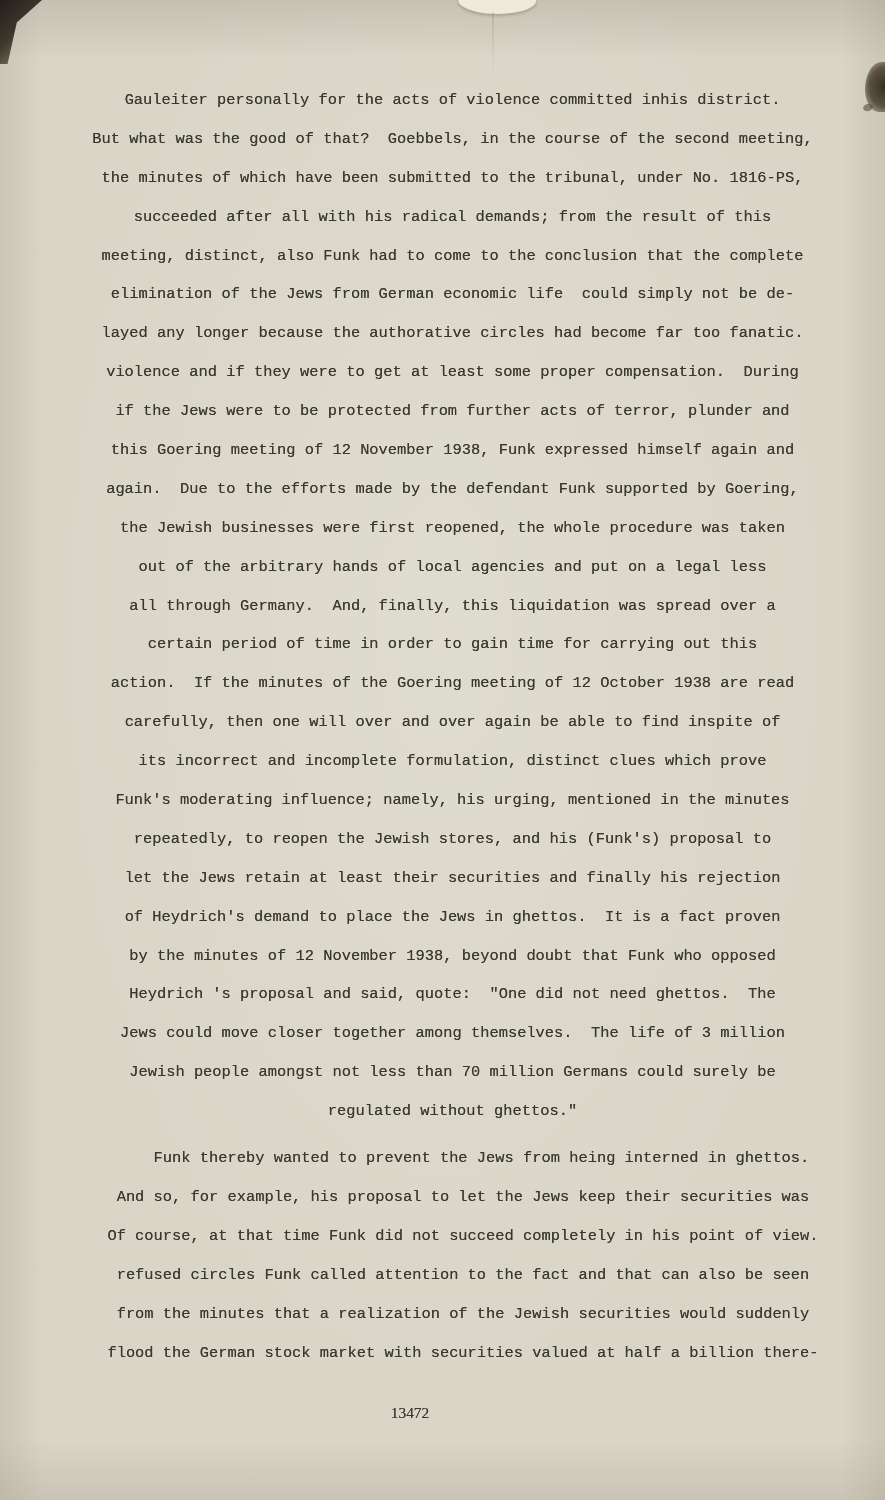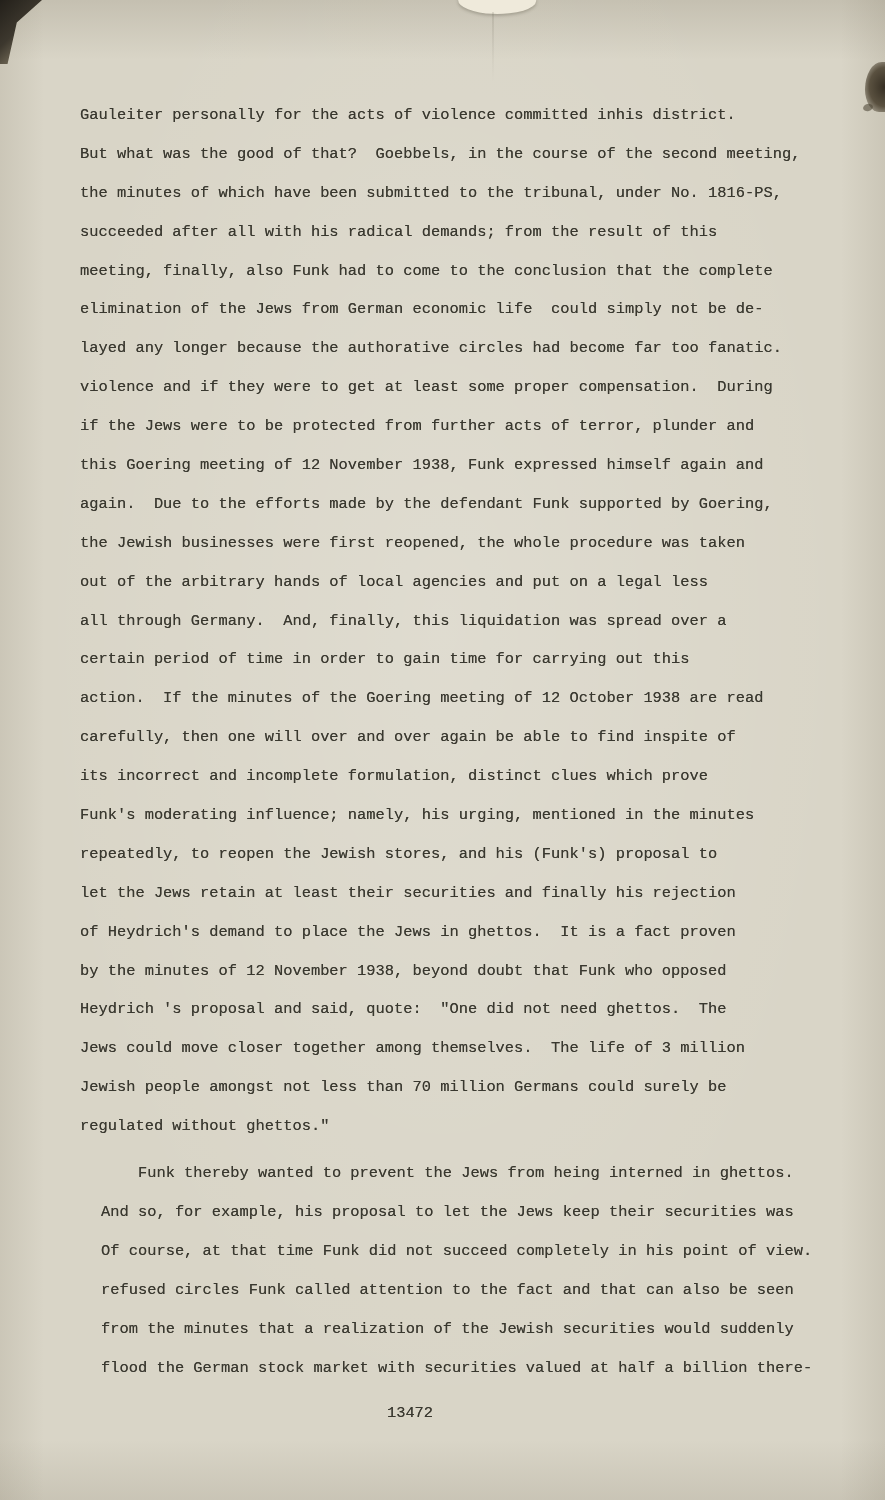--- a/index.html
+++ b/index.html
@@ -25,22 +25,23 @@
     top: 62px;
     font-size: 15.4px;
     line-height: 22px;
     white-space: pre;
     text-shadow: 0 0 0.6px rgba(52,49,42,0.7);
   }
 
   .body-text {
     position: absolute;
     left: 80px;
-    top: 96px;
+    top: 81px;
     width: 745px;
+    text-align: center;
   }
 
   .line {
     height: 38.9px;
     line-height: 38.9px;
     font-size: 15.4px;
     white-space: pre;
     text-shadow: 0 0 0.6px rgba(52,49,42,0.7);
   }
 
@@ -48,20 +49,21 @@
 
   .page-number {
     position: absolute;
     left: 0;
     top: 1404px;
     width: 820px;
     text-align: center;
     font-size: 15.4px;
     white-space: pre;
     text-shadow: 0 0 0.6px rgba(52,49,42,0.7);
+    font-family: Liberation Serif, serif;
   }
 
   
   .corner-tear {
     position: absolute;
     left: 0; top: 0;
     width: 42px; height: 64px;
     background: linear-gradient(135deg, #23201a 0%, #3d382e 45%, #6d6553 70%, rgba(109,101,83,0) 100%);
     clip-path: polygon(0 0, 100% 0, 40% 35%, 18% 100%, 0 100%);
   }
@@ -107,21 +109,21 @@
   <div class="edge-stain"></div>
   <div class="edge-speck"></div>
 
 
   <div class="body-text">
     <div class="paragraph">
         <div class="line">Gauleiter personally for the acts of violence committed inhis district.</div>
         <div class="line">But what was the good of that?  Goebbels, in the course of the second meeting,</div>
         <div class="line">the minutes of which have been submitted to the tribunal, under No. 1816-PS,</div>
         <div class="line">succeeded after all with his radical demands; from the result of this</div>
-        <div class="line">meeting, finally, also Funk had to come to the conclusion that the complete</div>
+        <div class="line">meeting, distinct, also Funk had to come to the conclusion that the complete</div>
         <div class="line">elimination of the Jews from German economic life  could simply not be de-</div>
         <div class="line">layed any longer because the authorative circles had become far too fanatic.</div>
         <div class="line">violence and if they were to get at least some proper compensation.  During</div>
         <div class="line">if the Jews were to be protected from further acts of terror, plunder and</div>
         <div class="line">this Goering meeting of 12 November 1938, Funk expressed himself again and</div>
         <div class="line">again.  Due to the efforts made by the defendant Funk supported by Goering,</div>
         <div class="line">the Jewish businesses were first reopened, the whole procedure was taken</div>
         <div class="line">out of the arbitrary hands of local agencies and put on a legal less</div>
         <div class="line">all through Germany.  And, finally, this liquidation was spread over a</div>
         <div class="line">certain period of time in order to gain time for carrying out this</div>

